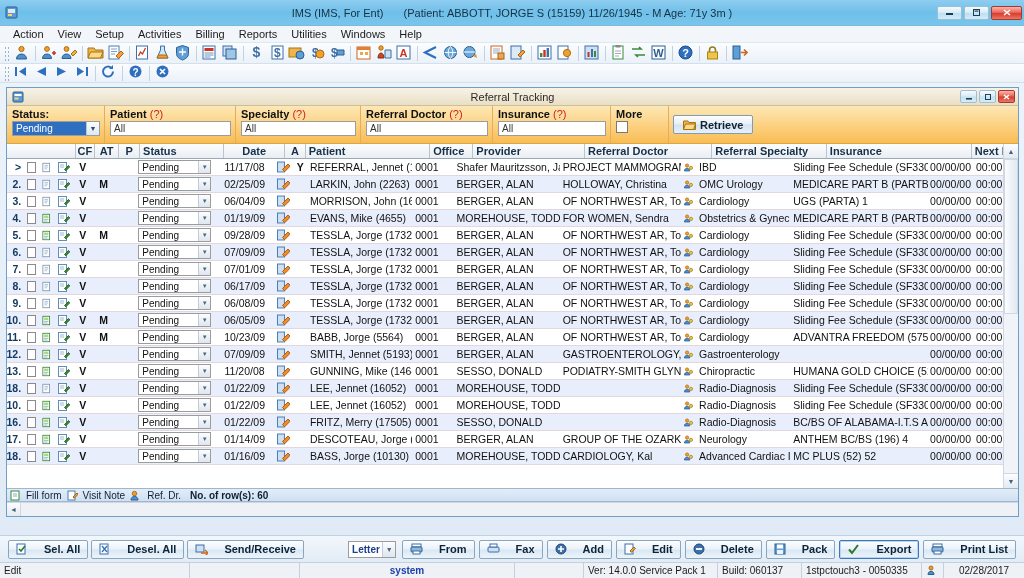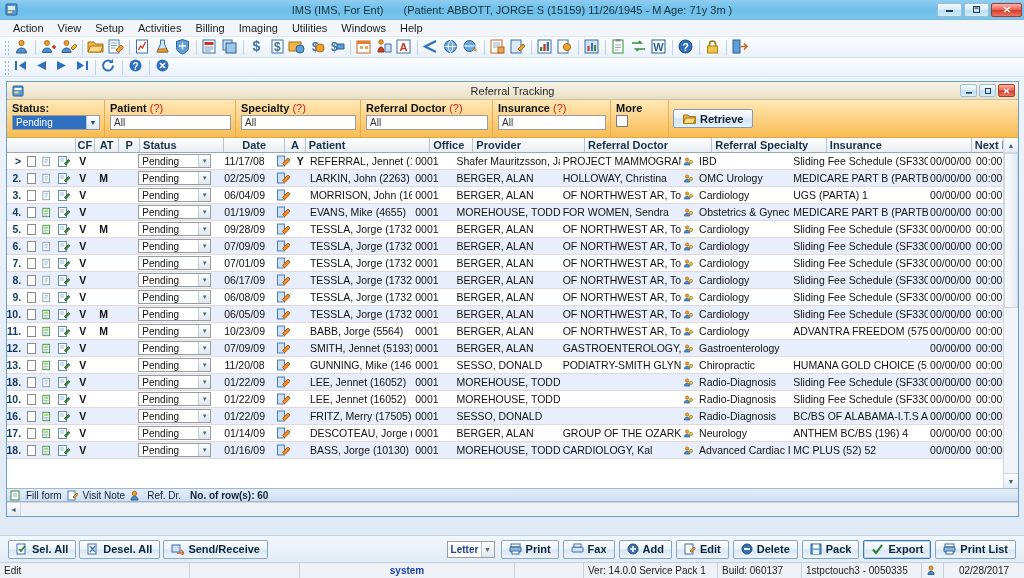--- a/index.html
+++ b/index.html
@@ -13,21 +13,21 @@
   }
   .app {
     position: relative;
     width: 1024px; height: 578px;
     background: linear-gradient(180deg,#eef4fb 0%, #dfeaf6 100%);
     display: flex; flex-direction: column;
   }
 
   
   .titlebar {
-    height: 20px;
+    height: 26px;
     background: linear-gradient(180deg,#8fcdf0 0%, #6ebfea 50%, #79c6ec 100%);
     display: flex; align-items: center;
     position: relative;
     border-bottom: 1px solid #7fb8dd;
   }
   .titlebar .app-icon {
     width: 16px; height: 14px; margin-left: 3px;
     display:flex; align-items:center; justify-content:center;
   }
   .titlebar .tcenter {
@@ -221,21 +221,21 @@
   
   .actionbar {
     height: 27px; margin-top: 2px;
     background: linear-gradient(180deg,#f2f7fc 0%, #e2ecf6 100%);
     border-top:1px solid #bfd2e4;
     display:flex; align-items:center; padding: 0 8px;
   }
   .abtn {
     height:19px; border:1px solid #8aa6bf; border-radius:2px;
     background: linear-gradient(180deg,#fdfeff 0%,#eaf2f9 48%,#d8e7f4 52%,#edf4fa 100%);
-    display:flex;align-items:center;gap:4px; padding:0 7px;
+    display:flex;align-items:center;gap:16px; padding:0 7px;
     font-size:11px;color:#0d2338;font-weight:700; white-space:nowrap;
   }
   .abtn.sel { border-color:#3d77ba; box-shadow: 0 0 0 1px #b9d4ee inset; }
   .grp { display:flex; gap:3px; }
   .lettersel {
     height:17px;width:48px;border:1px solid #9c9c9c;background:#fff;display:flex;align-items:center;margin-right:6px;
   }
   .lettersel .lv{flex:1;font-size:10px;padding-left:3px;color:#1a3d8f;font-weight:700;}
   .lettersel .la{width:13px;height:15px;background:linear-gradient(180deg,#fdfdfd,#dfe6ee);border-left:1px solid #c0ccd8;
                  display:flex;align-items:center;justify-content:center;font-size:7px;color:#4a6880;}
@@ -286,21 +286,21 @@
       </div>
     </div>
   </div>
 
   <div class="menubar">
     <div class="mi">Action</div>
     <div class="mi">View</div>
     <div class="mi">Setup</div>
     <div class="mi">Activities</div>
     <div class="mi">Billing</div>
-    <div class="mi">Imaging</div>
+    <div class="mi">Reports</div>
     <div class="mi">Utilities</div>
     <div class="mi">Windows</div>
     <div class="mi">Help</div>
   </div>
 
   <div class="toolbar tb1">
     <div class="grip"></div>
 
     <span class="ticon">
         <svg width="17" height="17" viewBox="0 0 17 17">
@@ -1779,21 +1779,21 @@
         <div class="lv">Letter</div>
         <div class="la">▼</div>
       </div>
       <div class="grp" style="gap:4px">
         <div class="abtn">
           <svg width="13" height="12" viewBox="0 0 13 12">
               <rect x="2" y="1" width="9" height="3" fill="#fff" stroke="#3d6fa8"></rect>
               <rect x="1" y="4" width="11" height="5" rx="1" fill="#8fb6dd" stroke="#2a5f90"></rect>
               <rect x="3" y="8" width="7" height="3" fill="#fff" stroke="#3d6fa8"></rect>
             </svg>
-          <span>Print</span>
+          <span>From</span>
         </div>
         <div class="abtn">
           <svg width="13" height="12" viewBox="0 0 13 12">
               <rect x="1" y="4" width="11" height="5" rx="1" fill="#cfe0f3" stroke="#3d6fa8"></rect>
               <rect x="3" y="1" width="7" height="3" fill="#fff" stroke="#3d6fa8"></rect>
             </svg>
           <span>Fax</span>
         </div>
         <div class="abtn">
           <svg width="12" height="12" viewBox="0 0 12 12">

